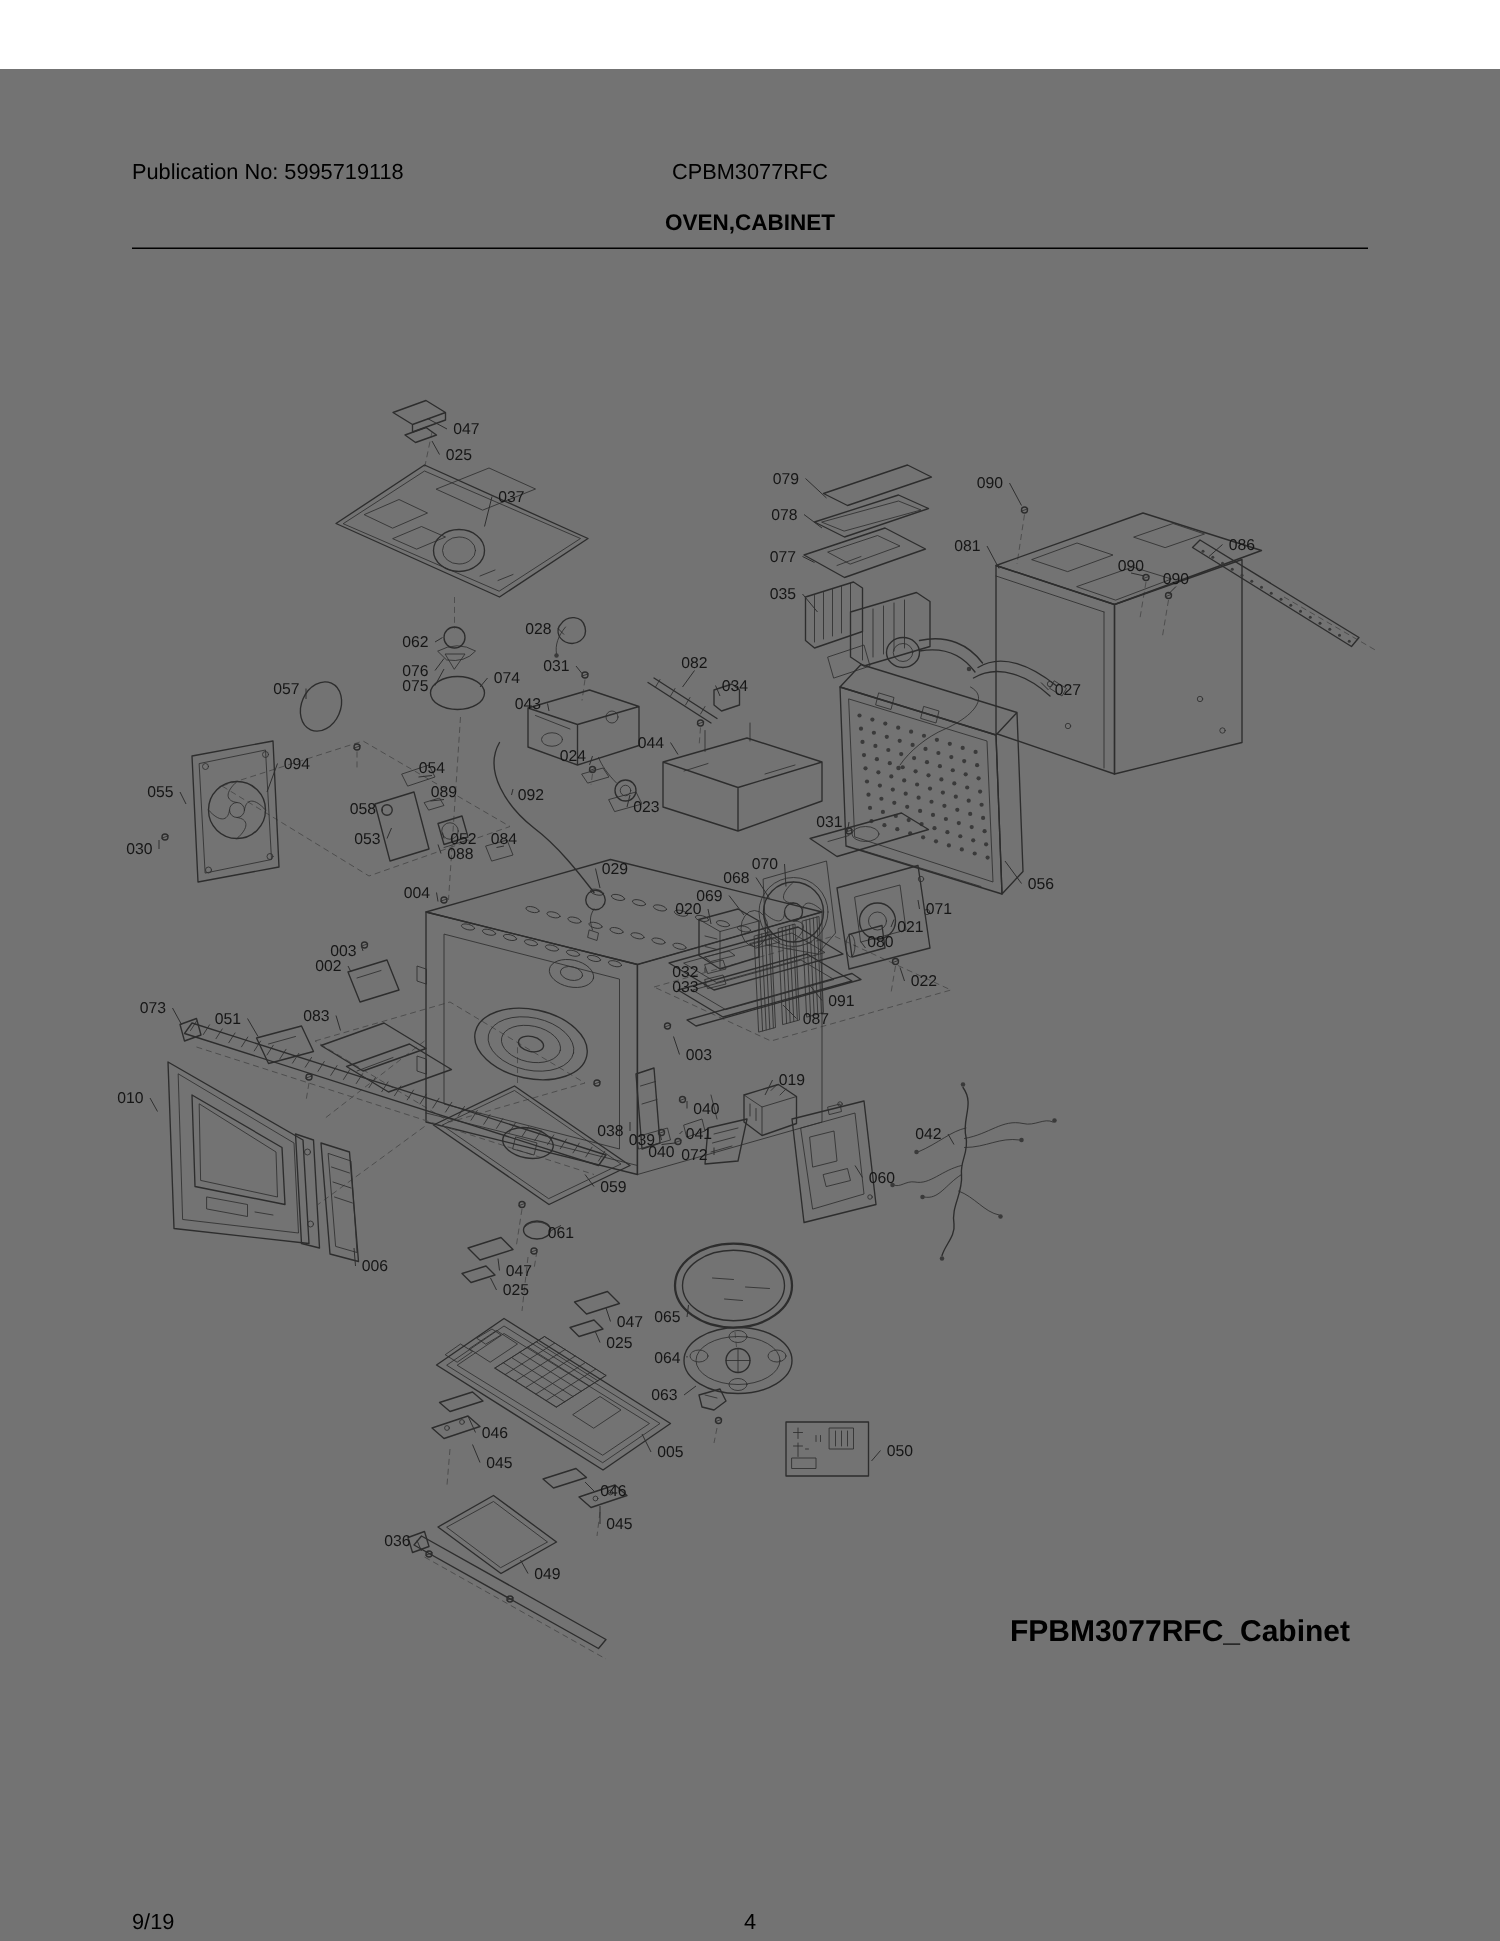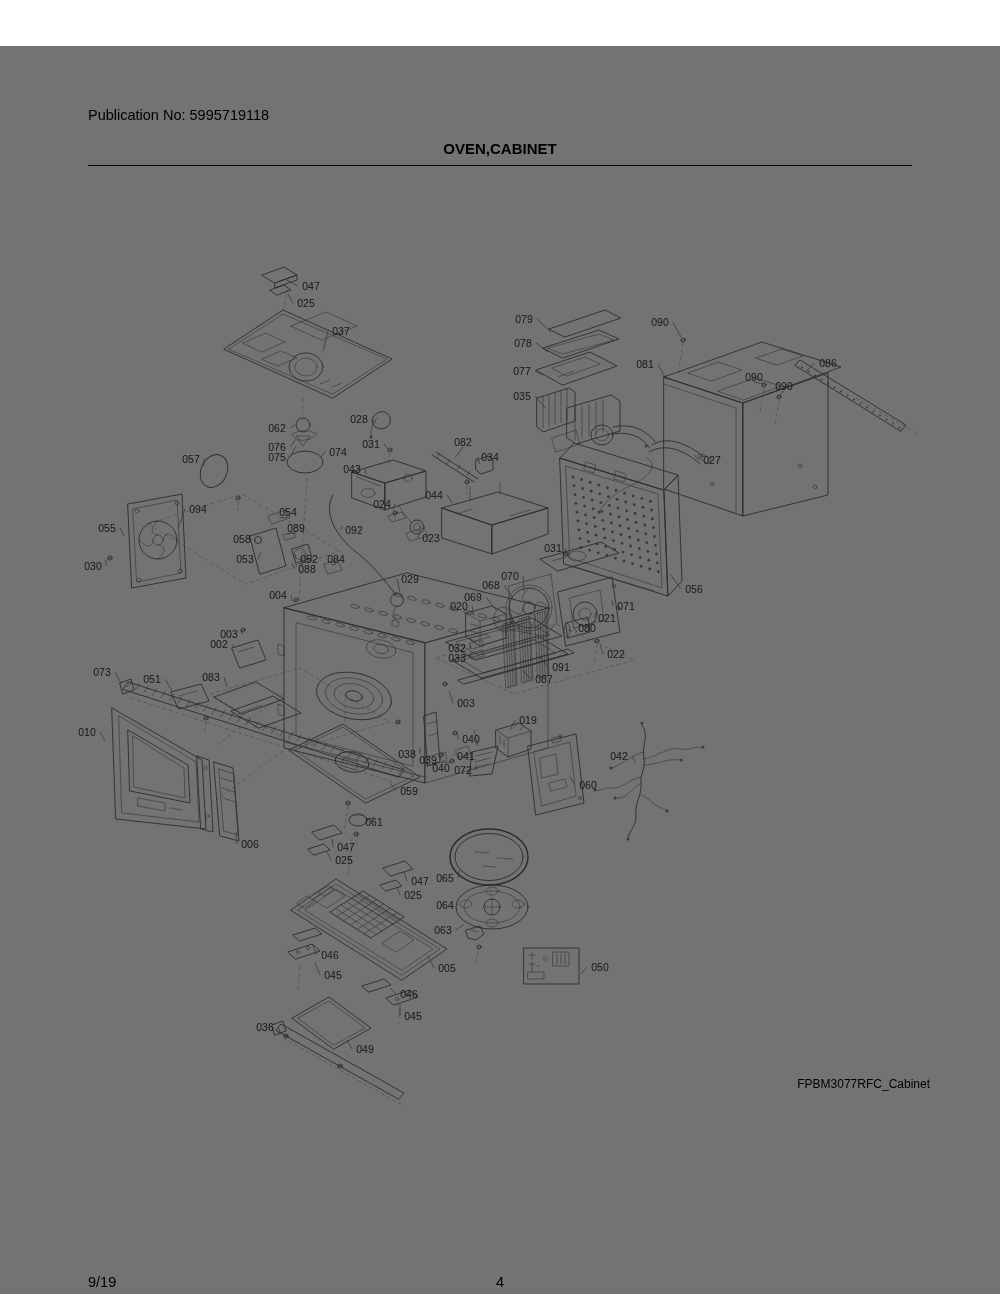--- a/index.html
+++ b/index.html
@@ -2,37 +2,38 @@
 <html><head>
 <meta charset="utf-8">
 <style>
   html,body{margin:0;padding:0;background:#ffffff;}
   .page{position:relative;width:1000px;height:1262px;background:#737373;overflow:hidden;
         font-family:"Liberation Sans",sans-serif;color:#000;margin-top:46px;}
   .hdr-pub{position:absolute;left:88px;top:61px;font-size:14.5px;}
   .hdr-model{position:absolute;left:0;top:61px;width:1000px;text-align:center;font-size:14.5px;}
   .hdr-title{position:absolute;left:0;top:94px;width:1000px;text-align:center;font-size:15px;font-weight:bold;}
   .rule{position:absolute;left:88px;top:119px;width:824px;height:0;border-top:1.6px solid #000;}
-  .caption{position:absolute;right:70px;top:1031px;font-size:12px;font-weight:normal;}
+  .caption{position:absolute;right:100px;top:1031px;font-size:20px;font-weight:bold;}
   .ftr-date{position:absolute;left:88px;top:1228px;font-size:14.5px;}
   .ftr-page{position:absolute;left:0;top:1228px;width:1000px;text-align:center;font-size:14.5px;}
   svg.diagram{position:absolute;left:0;top:0;}
   .s{fill:none;stroke:#2d2d2d;stroke-width:.9;stroke-linejoin:round;stroke-linecap:round}
   .t{fill:none;stroke:#2d2d2d;stroke-width:.55;stroke-linejoin:round;stroke-linecap:round}
   .k{fill:none;stroke:#2d2d2d;stroke-width:1.5;stroke-linejoin:round;stroke-linecap:round}
   .d{fill:none;stroke:#4a4a4a;stroke-width:.6;stroke-dasharray:4 2.6}
   .f{fill:#3a3a3a;stroke:none}
   .leader{stroke:#2d2d2d;stroke-width:.65}
   .callout{font-family:"Liberation Sans",sans-serif;font-size:10.5px;fill:#161616;text-anchor:middle}
 </style>
 </head>
 <body>
 
 <div class="page">
   <div class="hdr-pub">Publication No: 5995719118</div>
+  <div class="hdr-model">CPBM3077RFC</div>
   <div class="hdr-title">OVEN,CABINET</div>
   <div class="rule"></div>
 
   <svg class="diagram" width="1000" height="1294" viewBox="0 0 1000 1294" xmlns="http://www.w3.org/2000/svg">
 
     <g>
       <path class="d" d="M288,242 L283,266 M303,352 L303,373 M307,432 L299,554 M238,455 L238,468
         M390,407 L388,421 M395,470 L394,477 M467,439 L466,452 M683,297 L678,330 M764,342 L760,366
         M779,354 L775,378 M597,598 L594,616 M348,760 L344,786 M352,792 L348,828 M490,842 L491,852
         M300,920 L298,944 M400,962 L398,978 M283,705 L212,757 M283,648 L216,700 M345,676 L345,650

